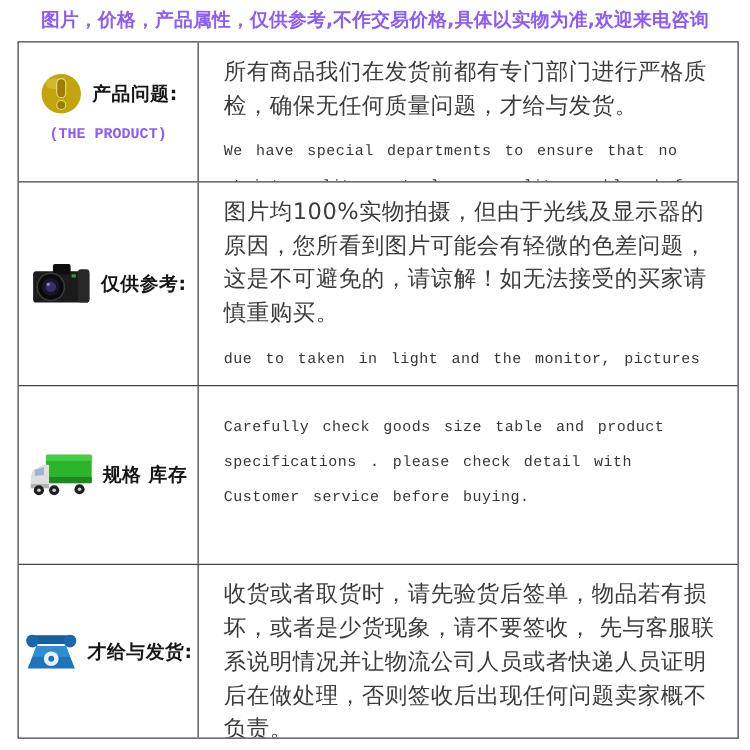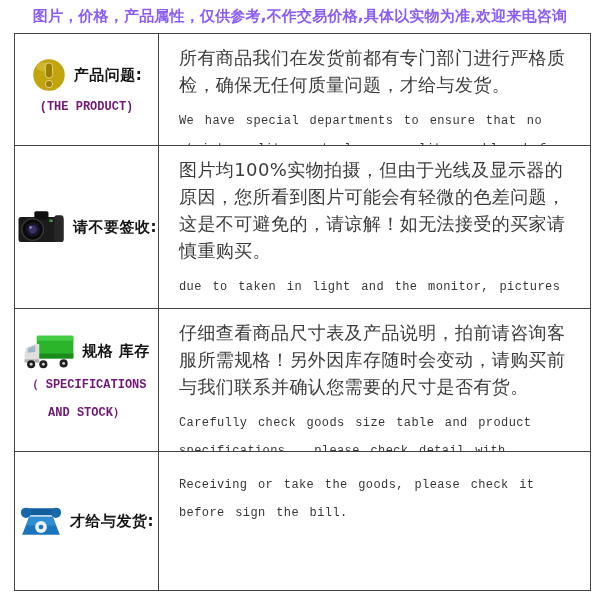--- a/index.html
+++ b/index.html
@@ -25,21 +25,21 @@
     width:144px;min-width:144px;border-right:1px solid #434343;
     display:flex;flex-direction:column;align-items:center;justify-content:center;
     text-align:center;padding:6px 4px;box-sizing:border-box;
   }
   .label-top{display:flex;align-items:center;gap:7px;}
   .label-zh{
     font-weight:bold;font-size:15px;color:#161616;letter-spacing:0.5px;white-space:nowrap;
   }
   .label-en{
     font-family:"Liberation Mono","DejaVu Sans Mono",monospace;
-    font-weight:bold;font-size:12px;color:#701a75;line-height:2.3;
+    font-weight:bold;font-size:12px;color:#8b5cf6;line-height:2.3;
     margin-top:1px;max-width:133px;
   }
   .cell-right{flex:1;padding:10px 16px 6px 20px;box-sizing:border-box;overflow:hidden;}
   .body-zh{
     font-size:18px;color:#3c3c3c;line-height:27px;letter-spacing:0.4px;margin:0;
   }
   .body-en{
     font-family:"Liberation Mono","DejaVu Sans Mono",monospace;
     font-size:12px;color:#363636;line-height:28px;letter-spacing:0.4px;
     word-spacing:3px;margin:9px 0 0 0;
@@ -82,21 +82,21 @@
             <rect x="3" y="9" width="54" height="30" rx="3" fill="#1b1b1b"></rect>
             <rect x="22" y="2" width="17" height="10" rx="2" fill="#0e0e0e"></rect>
             <rect x="46" y="7" width="11" height="32" rx="3" fill="#282828"></rect>
             <circle cx="20" cy="24" r="13" fill="#0a0a0a" stroke="#3a3a3a" stroke-width="1.5"></circle>
             <circle cx="20" cy="24" r="8.5" fill="#17172b"></circle>
             <circle cx="20" cy="24" r="5" fill="#3c2f63"></circle>
             <circle cx="17.5" cy="21.5" r="1.6" fill="#8f86c0"></circle>
             <rect x="40" y="12" width="4" height="3" fill="#3f9a3f"></rect>
           </svg>
         </span>
-        <span class="label-zh">请不要签收:</span>
+        <span class="label-zh">仅供参考:</span>
       </div>
     </div>
     <div class="cell-right">
       <p class="body-zh">图片均100%实物拍摄，但由于光线及显示器的原因，您所看到图片可能会有轻微的色差问题，这是不可避免的，请谅解！如无法接受的买家请慎重购买。</p>
       <p class="body-en">due to taken in light and the monitor, pictures may have a slight chromatism problem, this is inevitable, please forgive! If cannot accept buyers please buy cautiously.</p>
     </div>
   </div>
 
   <div class="row row-3">
     <div class="cell-left">
@@ -112,24 +112,22 @@
             <circle cx="10" cy="38" r="5" fill="#1f1f1f"></circle>
             <circle cx="10" cy="38" r="1.8" fill="#cfcfcf"></circle>
             <circle cx="25" cy="38" r="5" fill="#1f1f1f"></circle>
             <circle cx="25" cy="38" r="1.8" fill="#cfcfcf"></circle>
             <circle cx="50" cy="37" r="5" fill="#1f1f1f"></circle>
             <circle cx="50" cy="37" r="1.8" fill="#cfcfcf"></circle>
           </svg>
         </span>
         <span class="label-zh">规格 库存</span>
       </div>
-      <div class="label-en">（ SPECIFICATIONS AND STOCK）</div>
     </div>
     <div class="cell-right">
-      <p class="body-zh">仔细查看商品尺寸表及产品说明，拍前请咨询客服所需规格！另外因库存随时会变动，请购买前与我们联系并确认您需要的尺寸是否有货。</p>
       <p class="body-en">Carefully check goods size table and product specifications . please check detail with Customer service before buying.</p>
     </div>
   </div>
 
   <div class="row row-4">
     <div class="cell-left">
       <div class="label-top">
         <span class="icon">
           <svg viewBox="0 0 56 42" width="44" height="33">
             <rect x="3" y="4" width="50" height="9" rx="4.5" fill="#135f9e"></rect>
@@ -138,17 +136,18 @@
             <polygon points="13,15 43,15 52,38 4,38" fill="#1c74bb"></polygon>
             <polygon points="13,15 43,15 47,26 9,26" fill="#2e8ed2"></polygon>
             <circle cx="28" cy="28" r="7.5" fill="#e9f1f7"></circle>
             <circle cx="28" cy="28" r="3" fill="#1c74bb"></circle>
           </svg>
         </span>
         <span class="label-zh">才给与发货:</span>
       </div>
     </div>
     <div class="cell-right">
+      <p class="body-zh">收货或者取货时，请先验货后签单，物品若有损坏，或者是少货现象，请不要签收， 先与客服联系说明情况并让物流公司人员或者快递人员证明后在做处理，否则签收后出现任何问题卖家概不负责。</p>
       <p class="body-en">Receiving or take the goods, please check it before sign the bill.</p>
     </div>
   </div>
 
 </div>
 
 </body></html>

